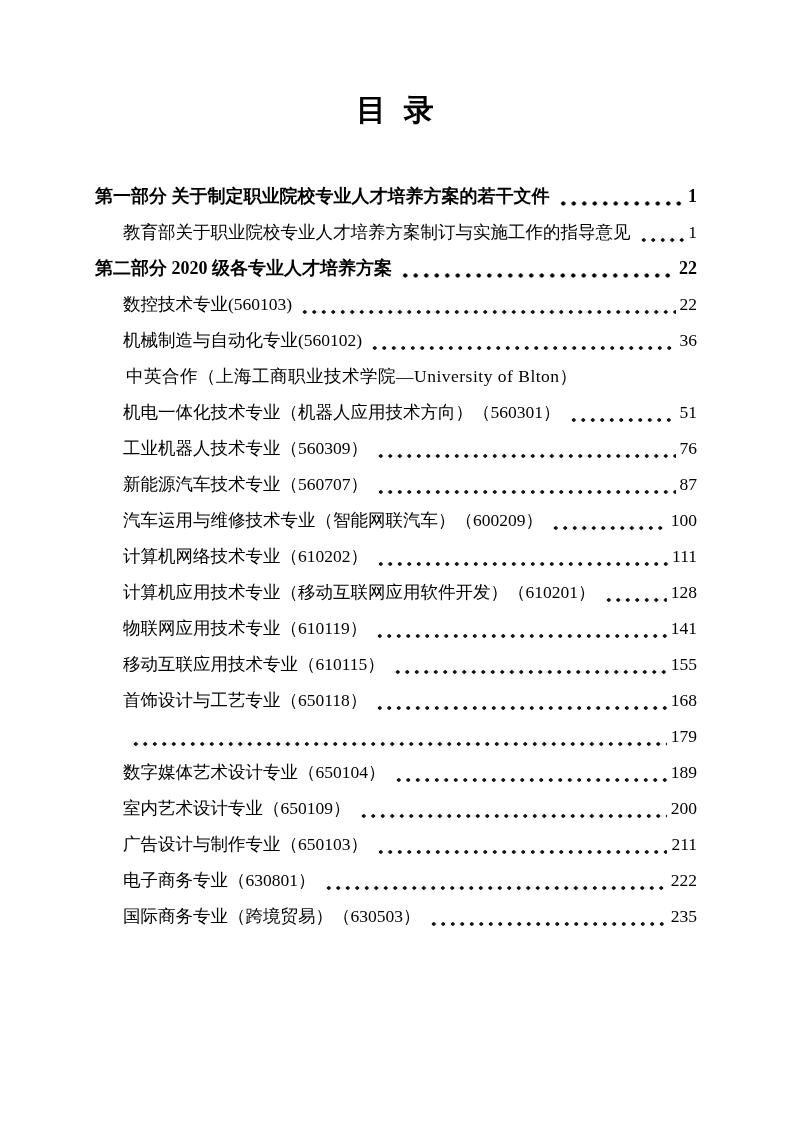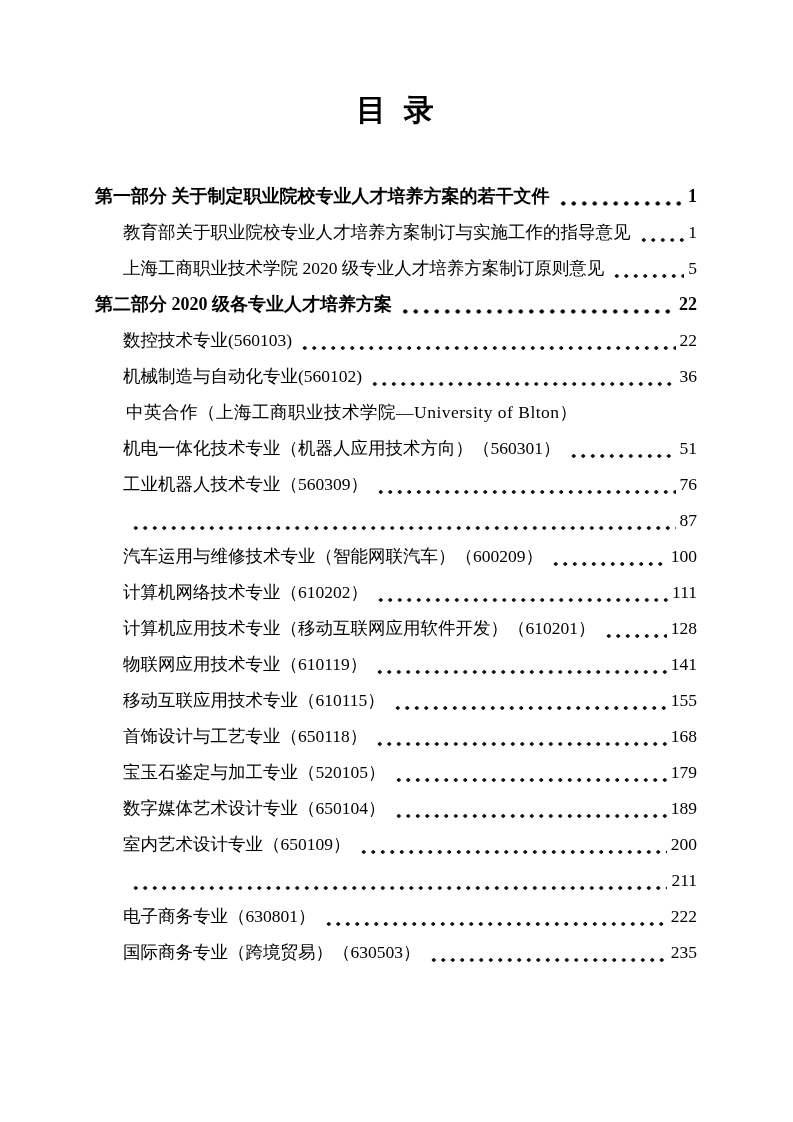--- a/index.html
+++ b/index.html
@@ -87,25 +87,20 @@
       <div class="row part">
     <span class="label">第一部分 关于制定职业院校专业人才培养方案的若干文件</span>
     <span class="leader"></span>
     <span class="pagenum">1</span>
   </div>
       <div class="row item">
     <span class="label">教育部关于职业院校专业人才培养方案制订与实施工作的指导意见</span>
     <span class="leader"></span>
     <span class="pagenum">1</span>
   </div>
-      <div class="row item">
-    <span class="label">上海工商职业技术学院 2020 级专业人才培养方案制订原则意见</span>
-    <span class="leader"></span>
-    <span class="pagenum">5</span>
-  </div>
       <div class="row part gap-before">
     <span class="label">第二部分 2020 级各专业人才培养方案</span>
     <span class="leader"></span>
     <span class="pagenum">22</span>
   </div>
       <div class="row item">
     <span class="label">数控技术专业(560103)</span>
     <span class="leader"></span>
     <span class="pagenum">22</span>
   </div>
@@ -122,20 +117,21 @@
     <span class="label">机电一体化技术专业（机器人应用技术方向）（560301）</span>
     <span class="leader"></span>
     <span class="pagenum">51</span>
   </div>
       <div class="row item">
     <span class="label">工业机器人技术专业（560309）</span>
     <span class="leader"></span>
     <span class="pagenum">76</span>
   </div>
       <div class="row item">
+    <span class="label">新能源汽车技术专业（560707）</span>
     <span class="leader"></span>
     <span class="pagenum">87</span>
   </div>
       <div class="row item">
     <span class="label">汽车运用与维修技术专业（智能网联汽车）（600209）</span>
     <span class="leader"></span>
     <span class="pagenum">100</span>
   </div>
       <div class="row item">
     <span class="label">计算机网络技术专业（610202）</span>
@@ -156,35 +152,35 @@
     <span class="label">移动互联应用技术专业（610115）</span>
     <span class="leader"></span>
     <span class="pagenum">155</span>
   </div>
       <div class="row item">
     <span class="label">首饰设计与工艺专业（650118）</span>
     <span class="leader"></span>
     <span class="pagenum">168</span>
   </div>
       <div class="row item">
-    <span class="label">宝玉石鉴定与加工专业（520105）</span>
     <span class="leader"></span>
     <span class="pagenum">179</span>
   </div>
       <div class="row item">
     <span class="label">数字媒体艺术设计专业（650104）</span>
     <span class="leader"></span>
     <span class="pagenum">189</span>
   </div>
       <div class="row item">
     <span class="label">室内艺术设计专业（650109）</span>
     <span class="leader"></span>
     <span class="pagenum">200</span>
   </div>
       <div class="row item">
+    <span class="label">广告设计与制作专业（650103）</span>
     <span class="leader"></span>
     <span class="pagenum">211</span>
   </div>
       <div class="row item">
     <span class="label">电子商务专业（630801）</span>
     <span class="leader"></span>
     <span class="pagenum">222</span>
   </div>
       <div class="row item">
     <span class="label">国际商务专业（跨境贸易）（630503）</span>

